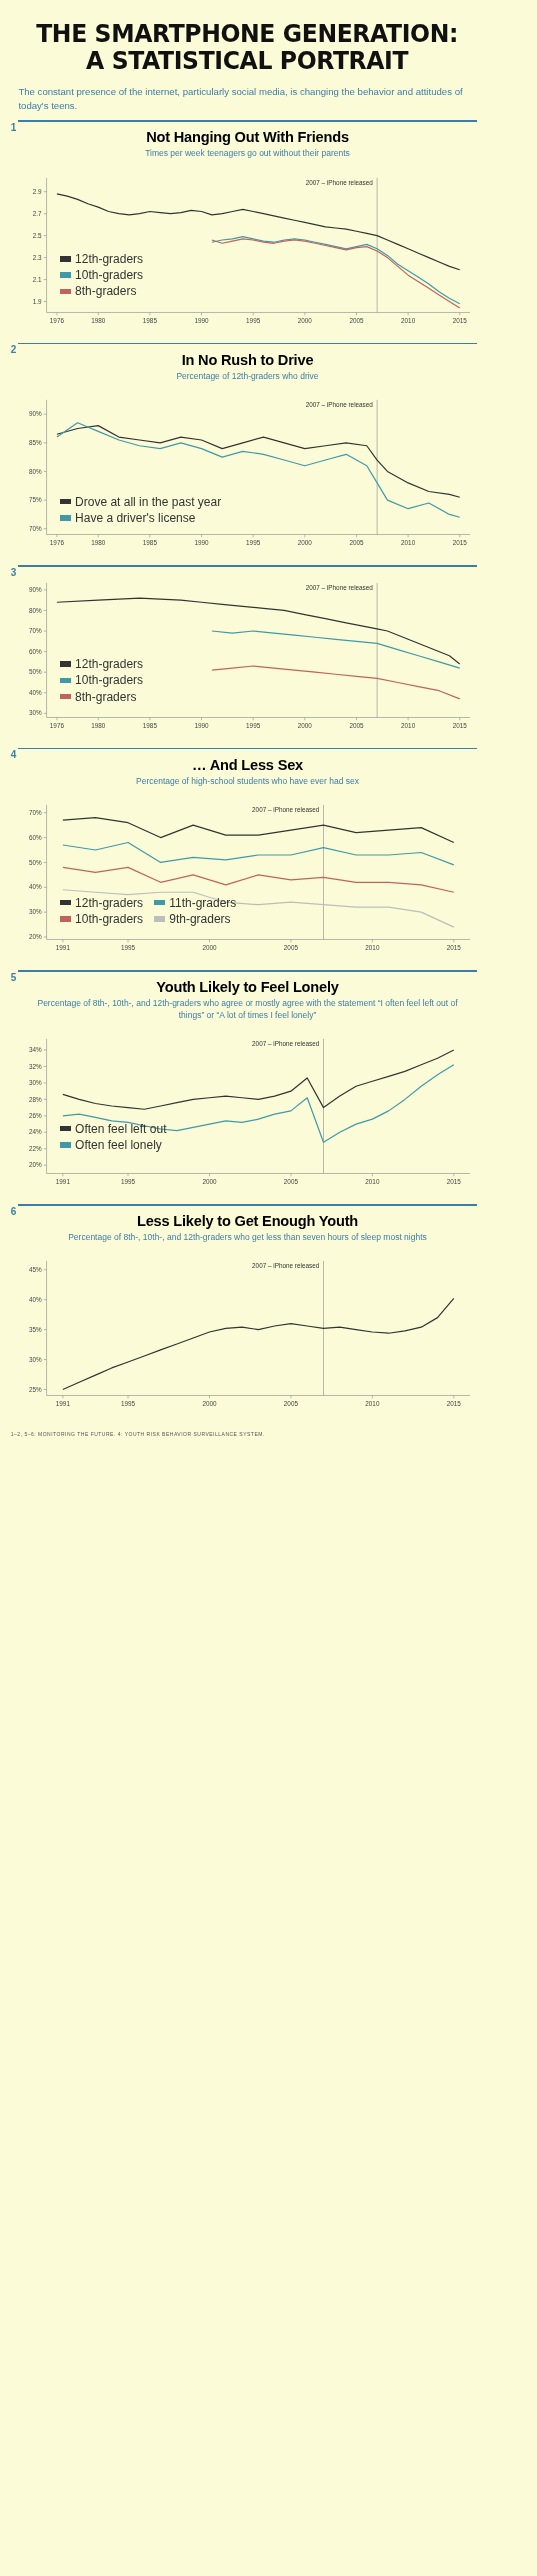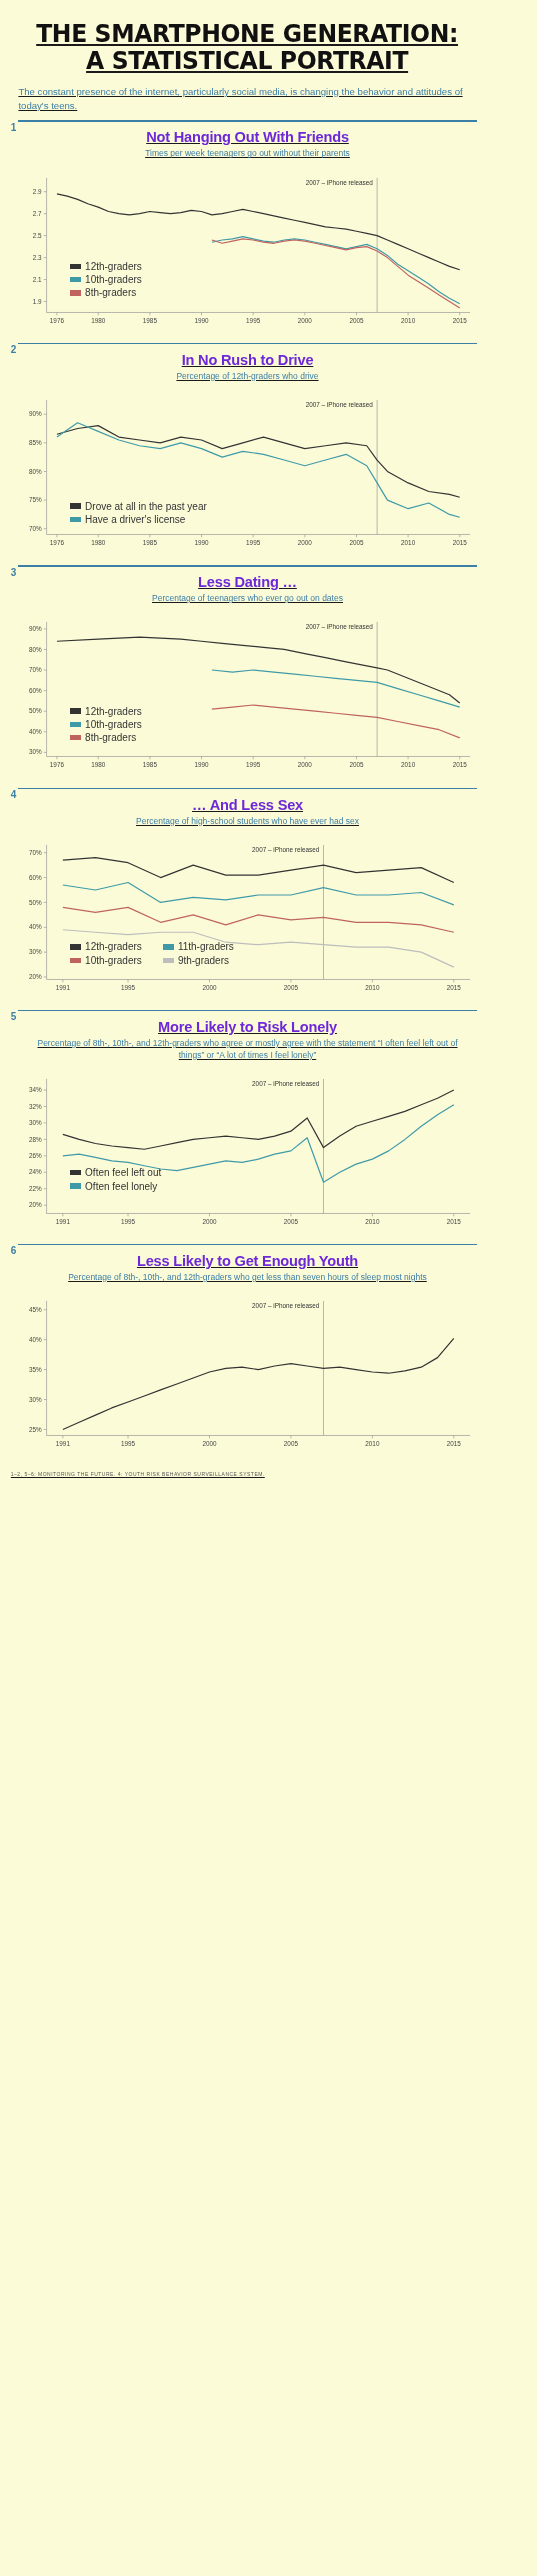--- a/index.html
+++ b/index.html
@@ -2,21 +2,21 @@
 <html style="font-size:12.3px"><head>
 <meta charset="utf-8">
 <style>
   html,body{margin:0;padding:0;}
   body{
     width:538px;
     background:#fbfbd8;
     font-family:"Liberation Sans", sans-serif;
     color:#1a1a1a;
   }
-  .page{width:495px;position:relative;padding-bottom:7.7px;text-decoration:underline;}
+  .page{width:495px;position:relative;padding-bottom:7.7px;}
   
   .header{padding:20px 18.4px 7.7px 18.4px;}
   .title{
     font-family:"DejaVu Sans", sans-serif;
     font-weight:bold;
     font-size:25px;
     line-height:1.08;
     letter-spacing:-0.4px;
     text-align:center;
     color:#111;
@@ -31,26 +31,26 @@
     line-height:1.45;
   }
   
   .block{position:relative;margin:0 0 4.6px 0;padding:0 7.7px 7.7px 7.7px;}
   .num{
     position:absolute;left:10.8px;top:1.5px;
     color:#3b7ea6;font-weight:bold;font-size:10px;
   }
   .rule{height:1.5px;background:#3b7ea6;margin:0 10.8px 6.1px 10.8px;}
   .chead{padding:1.5px 23px 4.6px 23px;text-align:center;}
-  .ctitle{font-size:14.6px;font-weight:bold;color:#6d28d9;letter-spacing:-0.2px;}
+  .ctitle{font-size:14.6px;font-weight:bold;color:#000000;letter-spacing:-0.2px;}
   .csub{margin-top:3px;font-size:8.5px;color:#3b7ea6;line-height:1.35;}
   .plotwrap{position:relative;margin:3.1px 6.1px 0 6.1px;}
   svg{display:block;width:100%;}
   .legend{position:absolute;display:flex;flex-wrap:wrap;gap:2.3px 10.8px;}
-  .lg{display:flex;align-items:center;gap:3.8px;font-size:10px;color:#333;white-space:nowrap;margin-left:10px;}
+  .lg{display:flex;align-items:center;gap:3.8px;font-size:12px;color:#333;white-space:nowrap;}
   .sw{width:11.5px;height:5.4px;display:inline-block;}
   .footer{
     margin:9.2px 10.8px 10.8px 10.8px;
     font-size:5px;letter-spacing:0.5px;color:#555;
     text-transform:uppercase;
   }
   text{font-family:"Liberation Sans", sans-serif;}
   .ax{font-size:9px;fill:#444;}
   .annot{font-size:9px;fill:#333;}
 </style>
@@ -183,24 +183,20 @@
             <div class="lg">
               <span class="sw" style="background: rgb(63, 154, 168);"></span>
               <span>Have a driver's license</span>
             </div>
           </div>
         </div>
       </div>
       <div class="block">
         <div class="rule"></div>
         <div class="num">3</div>
-        <div class="chead">
-          <div class="ctitle">Less Dating …</div>
-          <div class="csub">Percentage of teenagers who ever go out on dates</div>
-        </div>
         <div class="plotwrap">
           <svg viewBox="0 0 660 230">
             <line x1="46" x2="46" y1="14" y2="204" stroke="#999" stroke-width="1"></line>
             <line x1="42" x2="46" y1="198.1875" y2="198.1875" stroke="#999"></line>
             <text x="39" y="201.1875" text-anchor="end" class="ax">30%</text>
             <line x1="42" x2="46" y1="169.125" y2="169.125" stroke="#999"></line>
             <text x="39" y="172.125" text-anchor="end" class="ax">40%</text>
             <line x1="42" x2="46" y1="140.0625" y2="140.0625" stroke="#999"></line>
             <text x="39" y="143.0625" text-anchor="end" class="ax">50%</text>
             <line x1="42" x2="46" y1="111" y2="111" stroke="#999"></line>
@@ -311,21 +307,21 @@
               <span class="sw" style="background: rgb(189, 189, 189);"></span>
               <span>9th-graders</span>
             </div>
           </div>
         </div>
       </div>
       <div class="block">
         <div class="rule"></div>
         <div class="num">5</div>
         <div class="chead">
-          <div class="ctitle">More Likely to Risk Lonely</div>
+          <div class="ctitle">Youth Likely to Feel Lonely</div>
           <div class="csub">Percentage of 8th-, 10th-, and 12th-graders who agree or mostly agree with the statement “I often feel left out of things” or “A lot of times I feel lonely”</div>
         </div>
         <div class="plotwrap">
           <svg viewBox="0 0 660 230">
             <line x1="46" x2="46" y1="14" y2="204" stroke="#999" stroke-width="1"></line>
             <line x1="42" x2="46" y1="192.375" y2="192.375" stroke="#999"></line>
             <text x="39" y="195.375" text-anchor="end" class="ax">20%</text>
             <line x1="42" x2="46" y1="169.125" y2="169.125" stroke="#999"></line>
             <text x="39" y="172.125" text-anchor="end" class="ax">22%</text>
             <line x1="42" x2="46" y1="145.875" y2="145.875" stroke="#999"></line>

